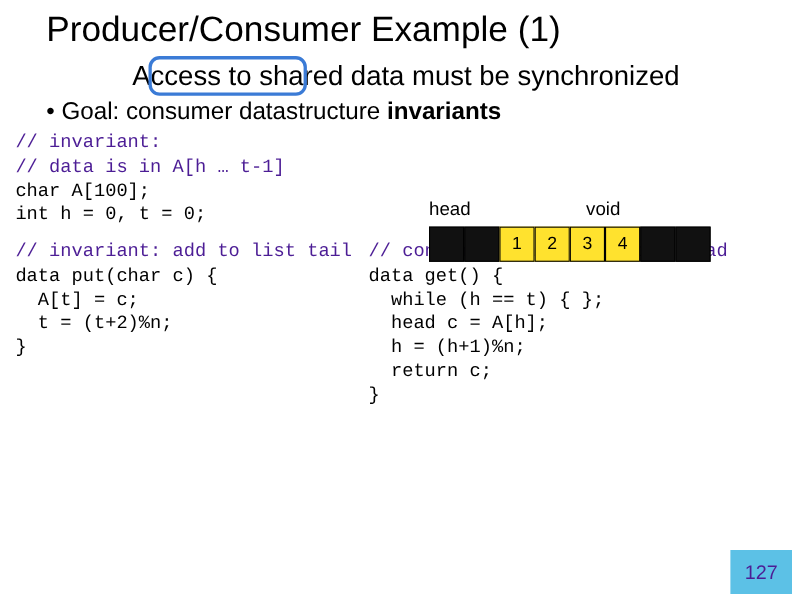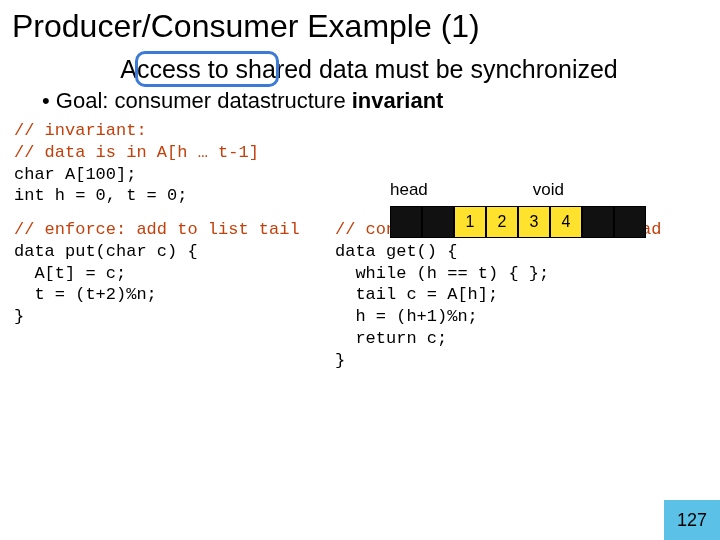--- a/index.html
+++ b/index.html
@@ -9,20 +9,21 @@
     background: #fff;
     font-family: Arial, Helvetica, sans-serif;
     color: #000;
     position: relative;
     overflow: hidden;
   }
   .title {
     font-size: 32px;
     padding: 8px 12px 4px 12px;
     font-weight: 400;
+    margin-left: 30px;
   }
   .access-line {
     font-size: 25px;
     padding: 6px 0 2px 18px;
     position: relative;
     text-align: center;
   }
   .highlight-box {
     position: absolute;
     border: 3px solid #3b7bd6;
@@ -37,21 +38,21 @@
     font-size: 22px;
     padding: 2px 0 6px 42px;
   }
   .code-block {
     font-family: "Courier New", monospace;
     font-size: 17px;
     line-height: 1.28;
     padding-left: 14px;
     white-space: pre;
   }
-  .comment { color: #c2410c; }
+  .comment { color: #4c1d95; }
   .mid-row {
     display: flex;
     align-items: flex-start;
   }
   .mid-code { flex: 0 0 380px; }
 
   
   .diagram {
     position: absolute;
     left: 390px;
@@ -95,39 +96,39 @@
   .col-left { flex: 0 0 335px; padding-left: 14px; }
   .col-right { flex: 1; padding-left: 0; }
 
   .pagenum {
     position: absolute;
     right: 0;
     bottom: 0;
     width: 56px;
     height: 40px;
     background: #5cc1e6;
-    color: #000000;
+    color: #4c1d95;
     font-size: 18px;
     display: flex;
     align-items: center;
     justify-content: center;
   }
 </style>
 </head>
 <body>
 
 <h1 class="title">Producer/Consumer Example (1)</h1>
 
 <div class="access-line">
   <span>Access to </span><span>shared data</span><span> must be synchronized</span>
   <div class="highlight-box"></div>
 </div>
 
 <div class="bullet-line">
-  <span>•  </span><span>Goal: consumer datastructure </span><b>invariant</b>
+  <span>•  </span><span>Goal: consumer datastructure </span><b>invariants</b>
 </div>
 
 <div class="mid-row">
   <div class="code-block mid-code"><span class="comment">// invariant:</span>
 <span class="comment">// data is in A[h … t-1]</span>
 <span>char A[100];</span>
 <span>int h = 0, t = 0;</span></div>
 </div>
 
 <div class="diagram">
@@ -141,27 +142,27 @@
     <div class="cell">1</div>
     <div class="cell">2</div>
     <div class="cell">3</div>
     <div class="cell">4</div>
     <div class="cell dark"></div>
     <div class="cell dark"></div>
   </div>
 </div>
 
 <div class="bottom-columns">
-  <div class="col col-left"><span class="comment">// enforce: add to list tail</span>
+  <div class="col col-left"><span class="comment">// invariant: add to list tail</span>
 <span>data put(char c) {</span>
 <span>  A[t] = c;</span>
 <span>  t = (t+2)%n;</span>
 <span>}</span></div>
   <div class="col col-right"><span class="comment">// consumer: take from list head</span>
 <span>data get() {</span>
 <span>  while (h == t) { };</span>
-<span>  tail c = A[h];</span>
+<span>  head c = A[h];</span>
 <span>  h = (h+1)%n;</span>
 <span>  return c;</span>
 <span>}</span></div>
 </div>
 
 <div class="pagenum">127</div>
 
 </body></html>

